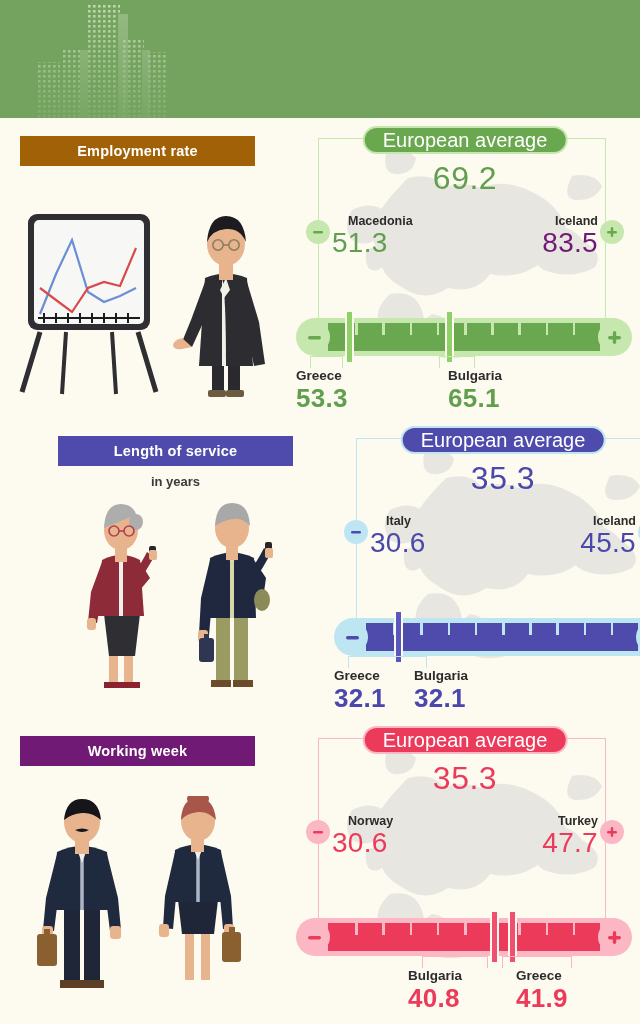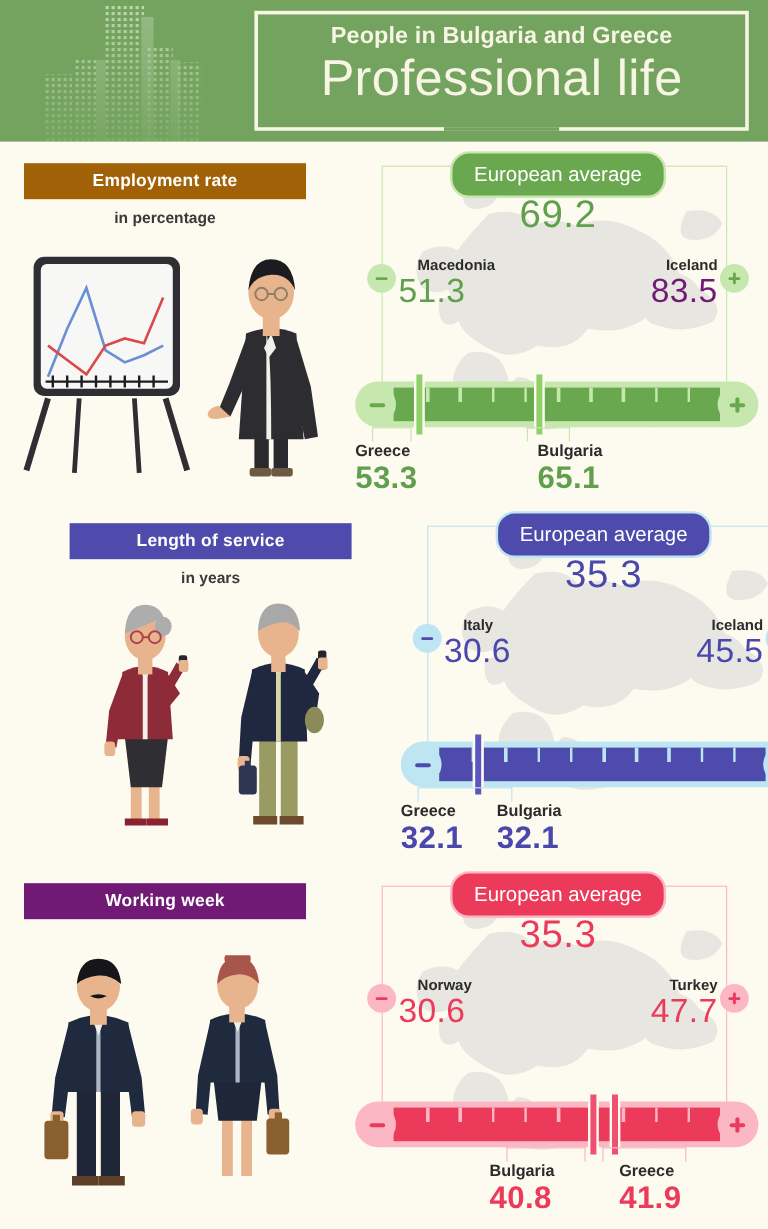--- a/index.html
+++ b/index.html
@@ -102,26 +102,26 @@
     content:"";
     position:absolute; left:50%; transform:translateX(-50%);
     top:-3px; width:160px; height:4px;
     background:#fdfaf0;
   }
 
   .avg-pill {
     position: absolute;
     left: 50%; transform: translateX(-50%);
     top: 8px;
-    height: 39px;
+    height: 28px;
     padding: 0 18px;
     border-radius: 16px;
     display: flex; align-items: center; justify-content: center;
     color: #ffffff;
-    font-size: 17px;
+    font-size: 20px;
     white-space: nowrap;
     border: 2.5px solid;
   }
   .avg-value {
     position: absolute;
     left: 0; right: 0; top: 42px;
     text-align: center;
     font-size: 32px;
     letter-spacing: .5px;
   }
@@ -238,32 +238,27 @@
         <rect x="44" y="48" width="22" height="70" fill="url(#dots)"></rect>
         <rect x="62" y="50" width="8" height="68" fill="#9dbf8c"></rect>
         <rect x="68" y="4" width="34" height="114" fill="url(#dots)"></rect>
         <rect x="100" y="14" width="10" height="104" fill="#9dbf8c"></rect>
         <rect x="104" y="38" width="22" height="80" fill="url(#dots)"></rect>
         <rect x="124" y="50" width="8" height="68" fill="#9dbf8c"></rect>
         <rect x="128" y="52" width="22" height="66" fill="url(#dots)"></rect>
       </g>
     </svg>
   </div>
-  <div class="title-box">
-    <div class="kicker">People in Bulgaria and Greece</div>
-    <div class="main-title">Professional life</div>
-  </div>
 </div>
 
 <div class="section" id="section-0">
   <div class="left-col">
     <div class="cat-banner" style="background:#a16207;">
       <span>Employment rate</span>
     </div>
-    <div class="cat-sub">in percentage</div>
     <div class="people">
 <svg width="290" height="220" viewBox="0 0 290 220">
  <rect x="28" y="18" width="122" height="116" rx="9" fill="#2e2e33"></rect>
  <rect x="34" y="24" width="110" height="104" rx="5" fill="#f7f7f5"></rect>
  <polyline points="40,118 56,78 72,44 88,96 104,106 120,100 136,92" fill="none" stroke="#6b8fd4" stroke-width="2.2"></polyline>
  <polyline points="40,92 56,104 72,116 88,92 104,86 120,90 136,52" fill="none" stroke="#d94a4a" stroke-width="2.2"></polyline>
  <line x1="38" y1="122" x2="140" y2="122" stroke="#1d1d1f" stroke-width="2"></line>
  <g stroke="#1d1d1f" stroke-width="2">
   <line x1="44" y1="117" x2="44" y2="127"></line>
             <line x1="56" y1="117" x2="56" y2="127"></line>

